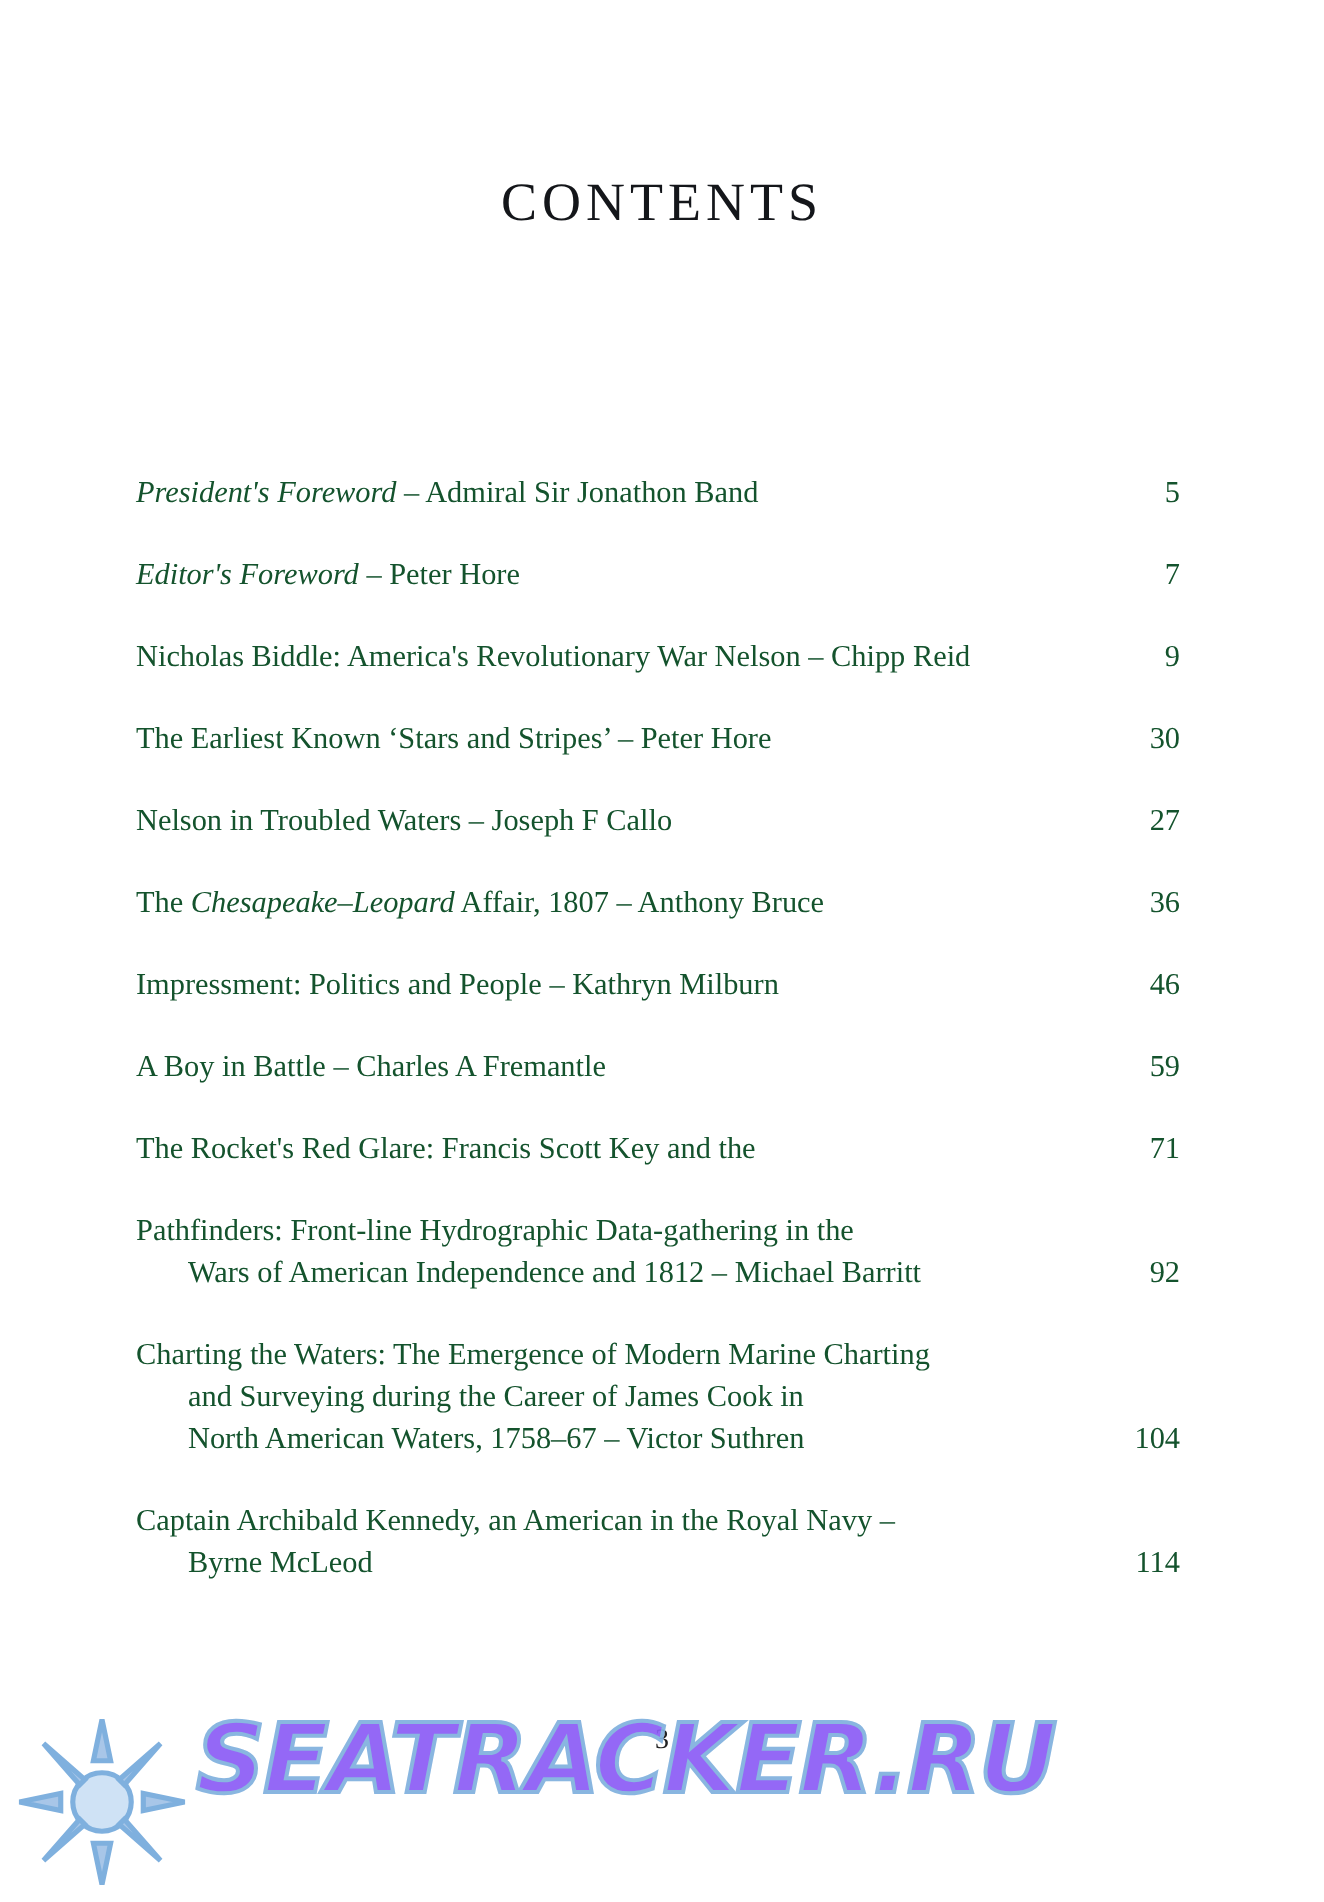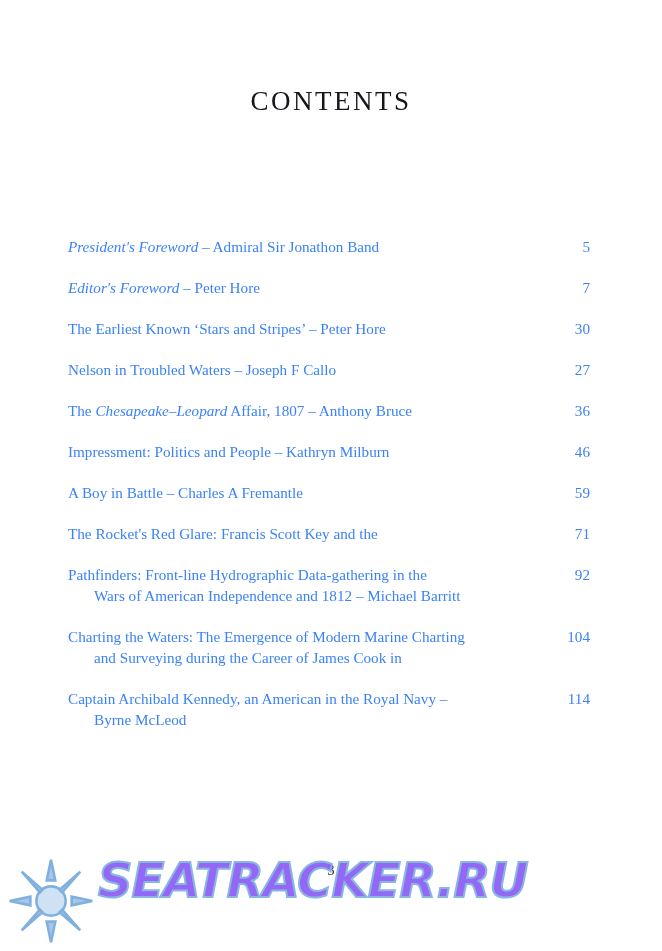--- a/index.html
+++ b/index.html
@@ -34,25 +34,26 @@
     color: #14161a;
   }
   .toc {
     position: absolute;
     top: 236px;
     left: 68px;
     width: 522px;
   }
   .toc-entry {
     display: flex;
+    align-items: flex-end;
     justify-content: space-between;
     margin-bottom: 20px;
     font-size: 15.2px;
     line-height: 21px;
-    color: #3b82f6;
+    color: #14532d;
   }
   .toc-entry .title-cell {
     flex: 0 1 auto;
     max-width: 460px;
     padding-right: 12px;
   }
   .toc-entry .page-cell {
     flex: 0 0 40px;
     text-align: right;
     font-size: 15.2px;
@@ -114,20 +115,24 @@
   <div class="toc" id="toc-root">
       <div class="toc-entry">
         <div class="title-cell"><span><span class="it">President's Foreword</span><span> – Admiral Sir Jonathon Band</span></span></div>
         <div class="page-cell">5</div>
       </div>
       <div class="toc-entry">
         <div class="title-cell"><span><span class="it">Editor's Foreword</span><span> – Peter Hore</span></span></div>
         <div class="page-cell">7</div>
       </div>
       <div class="toc-entry">
+        <div class="title-cell"><span><span>Nicholas Biddle: America's Revolutionary War Nelson – Chipp Reid</span></span></div>
+        <div class="page-cell">9</div>
+      </div>
+      <div class="toc-entry">
         <div class="title-cell"><span><span>The Earliest Known ‘Stars and Stripes’ – Peter Hore</span></span></div>
         <div class="page-cell">30</div>
       </div>
       <div class="toc-entry">
         <div class="title-cell"><span><span>Nelson in Troubled Waters – Joseph F Callo</span></span></div>
         <div class="page-cell">27</div>
       </div>
       <div class="toc-entry">
         <div class="title-cell"><span><span>The </span><span class="it">Chesapeake–Leopard</span><span> Affair, 1807 – Anthony Bruce</span></span></div>
         <div class="page-cell">36</div>
@@ -142,21 +147,21 @@
       </div>
       <div class="toc-entry">
         <div class="title-cell"><span><span>The Rocket's Red Glare: Francis Scott Key and the</span></span></div>
         <div class="page-cell">71</div>
       </div>
       <div class="toc-entry">
         <div class="title-cell"><span><span>Pathfinders: Front-line Hydrographic Data-gathering in the</span></span><span class="line2">Wars of American Independence and 1812 – Michael Barritt</span></div>
         <div class="page-cell">92</div>
       </div>
       <div class="toc-entry">
-        <div class="title-cell"><span><span>Charting the Waters: The Emergence of Modern Marine Charting</span></span><span class="line2">and Surveying during the Career of James Cook in</span></div>
+        <div class="title-cell"><span><span>Charting the Waters: The Emergence of Modern Marine Charting</span></span><span class="line2">and Surveying during the Career of James Cook in</span><span class="line2">North American Waters, 1758–67 – Victor Suthren</span></div>
         <div class="page-cell">104</div>
       </div>
       <div class="toc-entry">
         <div class="title-cell"><span><span>Captain Archibald Kennedy, an American in the Royal Navy –</span></span><span class="line2">Byrne McLeod</span></div>
         <div class="page-cell">114</div>
       </div>
     </div>
 
   <div class="folio">3</div>
 

